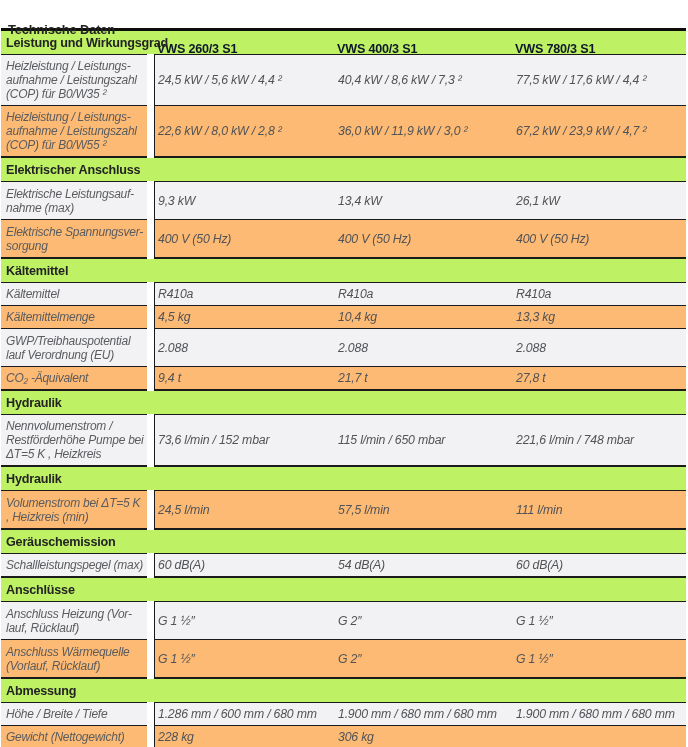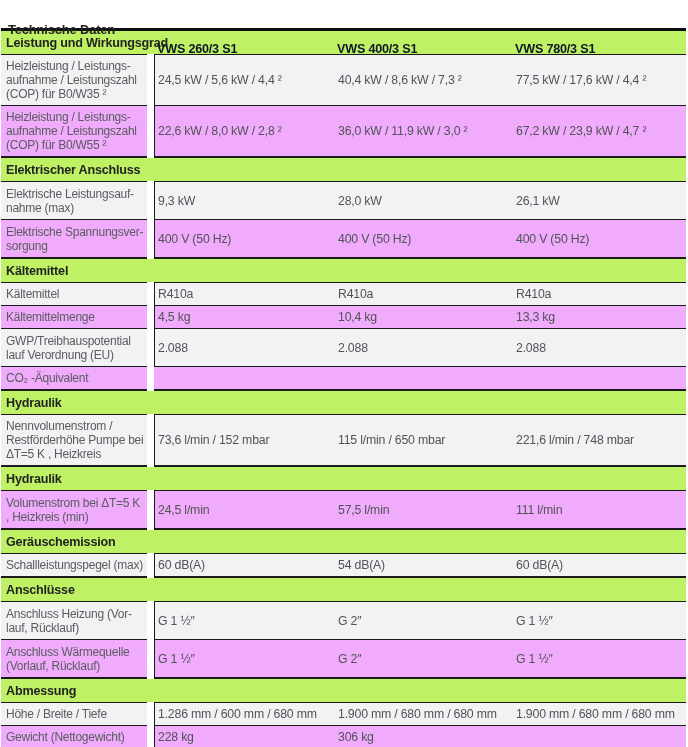--- a/index.html
+++ b/index.html
@@ -51,21 +51,22 @@
       transparent 146px,transparent 153px,
       var(--line) 153px,var(--line) 100%);
   }
   .hline.thick{height:2px;}
 
   
   .row{
     display:grid;
     grid-template-columns:var(--label-col) var(--gutter) 1fr;
     align-items:stretch;
-    background:#f0abfc;
+    background:#fdba74;
+    font-style:italic;
   }
   .row .cell-label{
     display:flex;align-items:center;
     font-size:12px;line-height:14px;color:#5a5c5f;
     letter-spacing:-0.25px;
     padding:4px 2px 4px 5px;
   }
   .row .cell-label span{white-space:pre-line;}
   .row .gutter{background:#fff;}
   .row .values{
@@ -132,21 +133,21 @@
       <div class="section-header">Elektrischer Anschluss</div>
       <div class="hline"></div>
       <div class="row shaded min2">
         <div class="cell-label">
           <span>Elektrische Leistungsauf-
 nahme (max)</span>
         </div>
         <div class="gutter"></div>
         <div class="values">
           <div class="cell-value">9,3 kW</div>
-          <div class="cell-value">28,0 kW</div>
+          <div class="cell-value">13,4 kW</div>
           <div class="cell-value">26,1 kW</div>
         </div>
       </div>
       <div class="hline"></div>
       <div class="row min2">
         <div class="cell-label">
           <span>Elektrische Spannungsver-
 sorgung</span>
         </div>
         <div class="gutter"></div>
@@ -194,20 +195,25 @@
           <div class="cell-value">2.088</div>
           <div class="cell-value">2.088</div>
         </div>
       </div>
       <div class="hline"></div>
       <div class="row">
         <div class="cell-label">
           <span>CO₂ -Äquivalent</span>
         </div>
         <div class="gutter"></div>
+        <div class="values">
+          <div class="cell-value">9,4 t</div>
+          <div class="cell-value">21,7 t</div>
+          <div class="cell-value">27,8 t</div>
+        </div>
       </div>
       <div class="hline thick"></div>
       <div class="section-header">Hydraulik</div>
       <div class="hline"></div>
       <div class="row shaded min3">
         <div class="cell-label">
           <span>Nennvolumenstrom /
 Restförderhöhe Pumpe bei
 ΔT=5 K , Heizkreis</span>
         </div>

